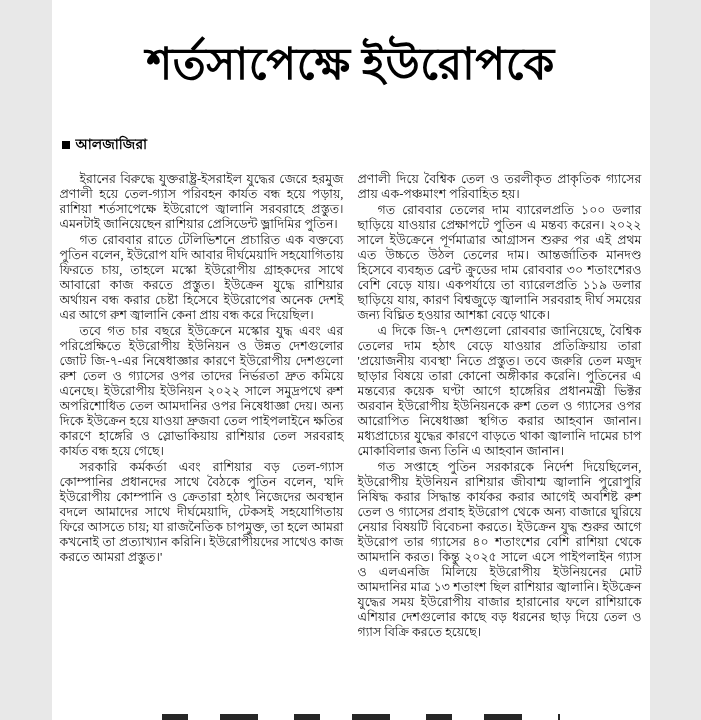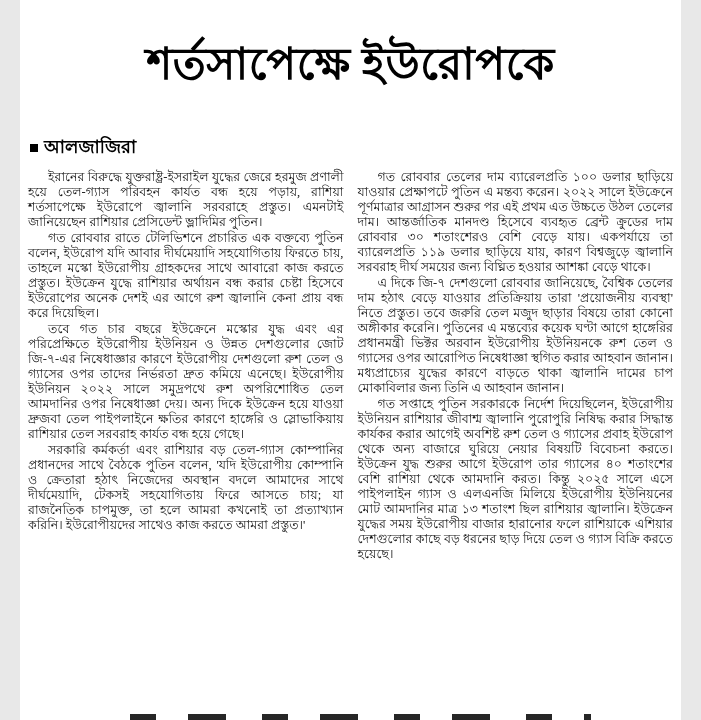--- a/index.html
+++ b/index.html
@@ -2,21 +2,21 @@
 <html><head>
 <meta charset="utf-8">
 <style>
   html, body {
     margin: 0;
     padding: 0;
     background: #e8e8e8;
   }
   .page {
     position: relative;
-    width: 661px;
+    width: 598px;
     height: 720px;
     margin: 0 auto;
     background: #ffffff;
     color: #111111;
     font-family: "Liberation Serif", "DejaVu Serif", serif;
     overflow: hidden;
     box-sizing: border-box;
   }
   .headline {
     text-align: center;
@@ -34,27 +34,28 @@
     padding: 10px 10px 4px 10px;
   }
   .byline-square {
     width: 8px;
     height: 8px;
     background: #000000;
     flex: 0 0 auto;
   }
   .byline-text {
     font-weight: bold;
-    font-size: 18px;
+    font-size: 14px;
     color: #000000;
   }
   .columns {
     display: flex;
     gap: 14px;
     padding: 2px 8px 0 8px;
+    margin-top: 9px;
   }
   .col {
     flex: 1 1 0;
     text-align: justify;
     font-size: 12.5px;
     line-height: 1.2;
     color: #141414;
   }
   .col p {
     margin: 0 0 1px 0;
@@ -94,20 +95,21 @@
   </div>
 
   <div class="columns">
     <div class="col">
       <p>ইরানের বিরুদ্ধে যুক্তরাষ্ট্র-ইসরাইল যুদ্ধের জেরে হরমুজ প্রণালী হয়ে তেল-গ্যাস পরিবহন কার্যত বন্ধ হয়ে পড়ায়, রাশিয়া শর্তসাপেক্ষে ইউরোপে জ্বালানি সরবরাহে প্রস্তুত। এমনটাই জানিয়েছেন রাশিয়ার প্রেসিডেন্ট ভ্লাদিমির পুতিন।</p>
       <p>গত রোববার রাতে টেলিভিশনে প্রচারিত এক বক্তব্যে পুতিন বলেন, ইউরোপ যদি আবার দীর্ঘমেয়াদি সহযোগিতায় ফিরতে চায়, তাহলে মস্কো ইউরোপীয় গ্রাহকদের সাথে আবারো কাজ করতে প্রস্তুত। ইউক্রেন যুদ্ধে রাশিয়ার অর্থায়ন বন্ধ করার চেষ্টা হিসেবে ইউরোপের অনেক দেশই এর আগে রুশ জ্বালানি কেনা প্রায় বন্ধ করে দিয়েছিল।</p>
       <p>তবে গত চার বছরে ইউক্রেনে মস্কোর যুদ্ধ এবং এর পরিপ্রেক্ষিতে ইউরোপীয় ইউনিয়ন ও উন্নত দেশগুলোর জোট জি-৭-এর নিষেধাজ্ঞার কারণে ইউরোপীয় দেশগুলো রুশ তেল ও গ্যাসের ওপর তাদের নির্ভরতা দ্রুত কমিয়ে এনেছে। ইউরোপীয় ইউনিয়ন ২০২২ সালে সমুদ্রপথে রুশ অপরিশোধিত তেল আমদানির ওপর নিষেধাজ্ঞা দেয়। অন্য দিকে ইউক্রেন হয়ে যাওয়া দ্রুজবা তেল পাইপলাইনে ক্ষতির কারণে হাঙ্গেরি ও স্লোভাকিয়ায় রাশিয়ার তেল সরবরাহ কার্যত বন্ধ হয়ে গেছে।</p>
       <p>সরকারি কর্মকর্তা এবং রাশিয়ার বড় তেল-গ্যাস কোম্পানির প্রধানদের সাথে বৈঠকে পুতিন বলেন, 'যদি ইউরোপীয় কোম্পানি ও ক্রেতারা হঠাৎ নিজেদের অবস্থান বদলে আমাদের সাথে দীর্ঘমেয়াদি, টেকসই সহযোগিতায় ফিরে আসতে চায়; যা রাজনৈতিক চাপমুক্ত, তা হলে আমরা কখনোই তা প্রত্যাখ্যান করিনি। ইউরোপীয়দের সাথেও কাজ করতে আমরা প্রস্তুত।'</p>
     </div>
     <div class="col">
+      <p class="no-indent">প্রণালী দিয়ে বৈশ্বিক তেল ও তরলীকৃত প্রাকৃতিক গ্যাসের প্রায় এক-পঞ্চমাংশ পরিবাহিত হয়।</p>
       <p>গত রোববার তেলের দাম ব্যারেলপ্রতি ১০০ ডলার ছাড়িয়ে যাওয়ার প্রেক্ষাপটে পুতিন এ মন্তব্য করেন। ২০২২ সালে ইউক্রেনে পূর্ণমাত্রার আগ্রাসন শুরুর পর এই প্রথম এত উচ্চতে উঠল তেলের দাম। আন্তর্জাতিক মানদণ্ড হিসেবে ব্যবহৃত ব্রেন্ট ক্রুডের দাম রোববার ৩০ শতাংশেরও বেশি বেড়ে যায়। একপর্যায়ে তা ব্যারেলপ্রতি ১১৯ ডলার ছাড়িয়ে যায়, কারণ বিশ্বজুড়ে জ্বালানি সরবরাহ দীর্ঘ সময়ের জন্য বিঘ্নিত হওয়ার আশঙ্কা বেড়ে থাকে।</p>
       <p>এ দিকে জি-৭ দেশগুলো রোববার জানিয়েছে, বৈশ্বিক তেলের দাম হঠাৎ বেড়ে যাওয়ার প্রতিক্রিয়ায় তারা 'প্রয়োজনীয় ব্যবস্থা' নিতে প্রস্তুত। তবে জরুরি তেল মজুদ ছাড়ার বিষয়ে তারা কোনো অঙ্গীকার করেনি। পুতিনের এ মন্তব্যের কয়েক ঘণ্টা আগে হাঙ্গেরির প্রধানমন্ত্রী ভিক্টর অরবান ইউরোপীয় ইউনিয়নকে রুশ তেল ও গ্যাসের ওপর আরোপিত নিষেধাজ্ঞা স্থগিত করার আহবান জানান। মধ্যপ্রাচ্যের যুদ্ধের কারণে বাড়তে থাকা জ্বালানি দামের চাপ মোকাবিলার জন্য তিনি এ আহবান জানান।</p>
       <p>গত সপ্তাহে পুতিন সরকারকে নির্দেশ দিয়েছিলেন, ইউরোপীয় ইউনিয়ন রাশিয়ার জীবাশ্ম জ্বালানি পুরোপুরি নিষিদ্ধ করার সিদ্ধান্ত কার্যকর করার আগেই অবশিষ্ট রুশ তেল ও গ্যাসের প্রবাহ ইউরোপ থেকে অন্য বাজারে ঘুরিয়ে নেয়ার বিষয়টি বিবেচনা করতে। ইউক্রেন যুদ্ধ শুরুর আগে ইউরোপ তার গ্যাসের ৪০ শতাংশের বেশি রাশিয়া থেকে আমদানি করত। কিন্তু ২০২৫ সালে এসে পাইপলাইন গ্যাস ও এলএনজি মিলিয়ে ইউরোপীয় ইউনিয়নের মোট আমদানির মাত্র ১৩ শতাংশ ছিল রাশিয়ার জ্বালানি। ইউক্রেন যুদ্ধের সময় ইউরোপীয় বাজার হারানোর ফলে রাশিয়াকে এশিয়ার দেশগুলোর কাছে বড় ধরনের ছাড় দিয়ে তেল ও গ্যাস বিক্রি করতে হয়েছে।</p>
     </div>
   </div>
 
   <div class="cropped-strip"></div>
 
 </div>
 

